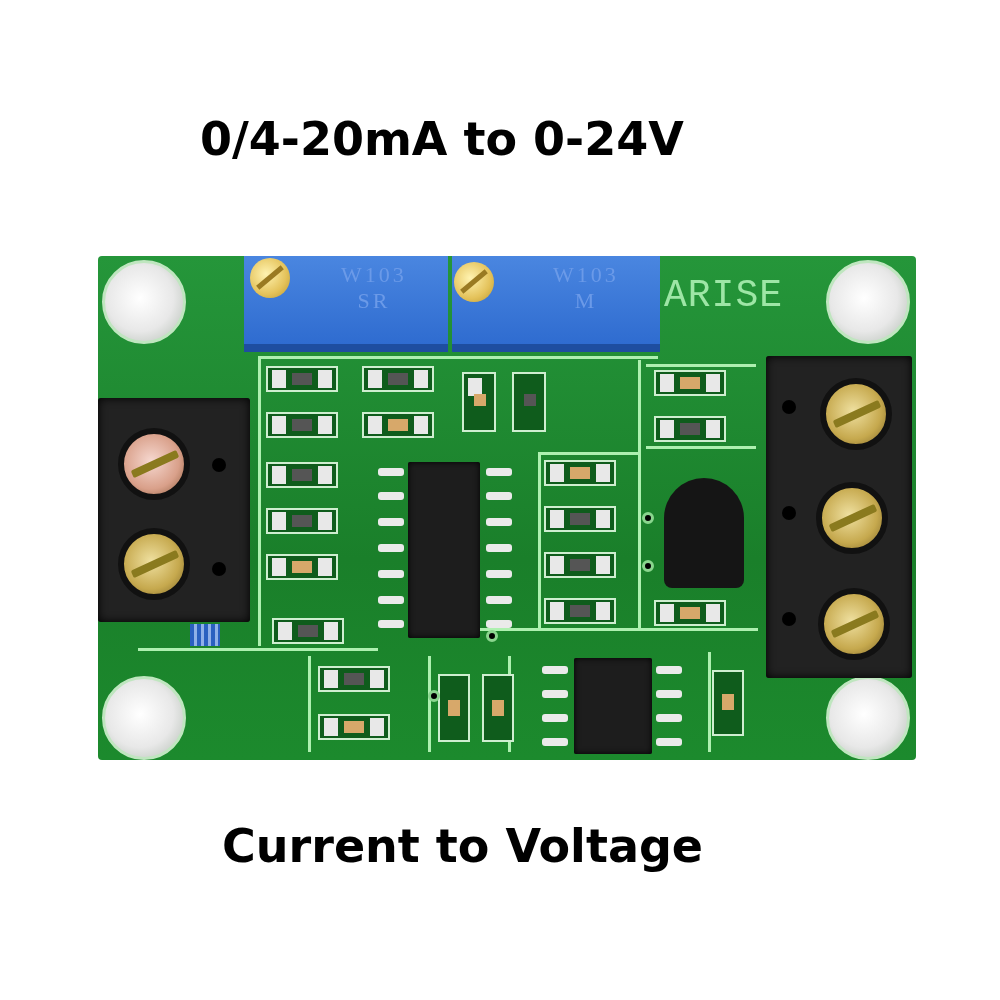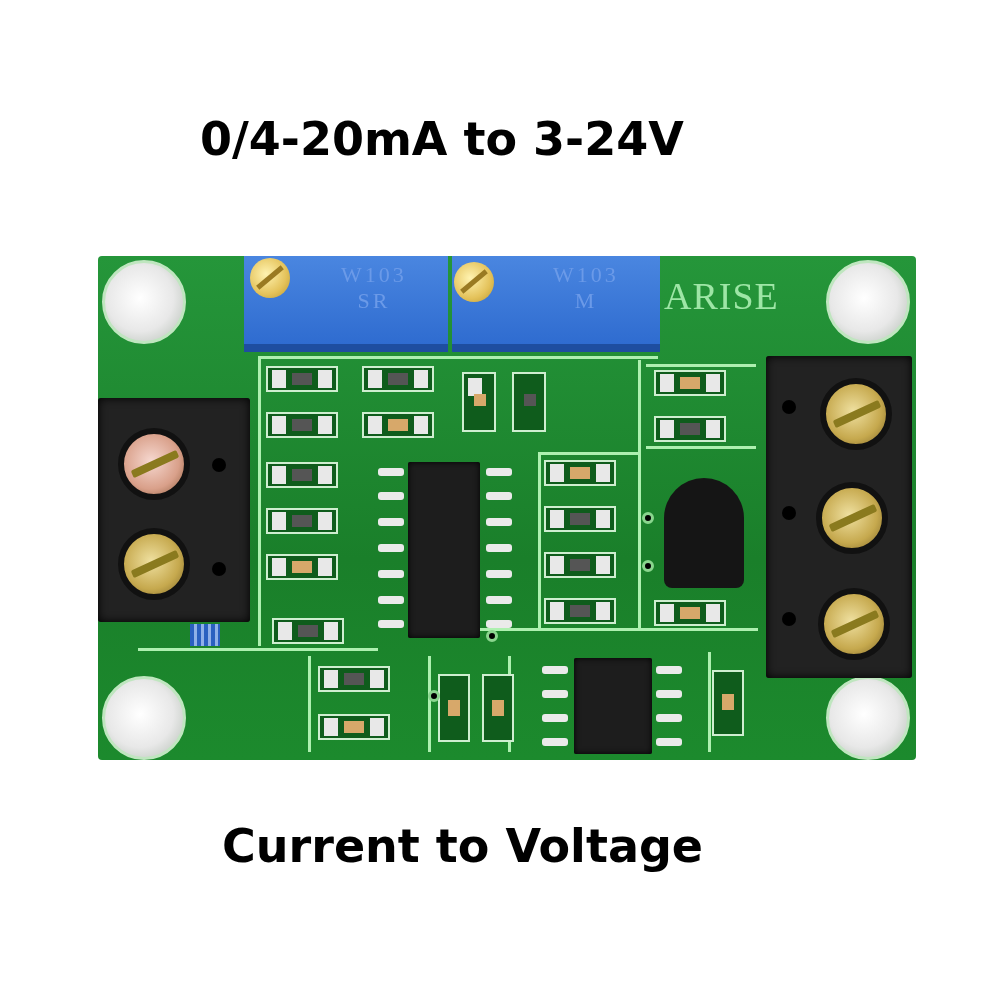--- a/index.html
+++ b/index.html
@@ -38,21 +38,21 @@
     }
     .trimmer-screw::after {
       content: ""; position: absolute; left: 4px; top: 17px; width: 32px; height: 5px;
       background: #9a7a22; transform: rotate(-40deg);
     }
     .trimmer-text {
       position: absolute; color: #6b9ae8; font-family: "Liberation Serif", serif;
       font-size: 22px; letter-spacing: 3px; text-align: center; line-height: 26px;
     }
     .silk-brand {
-      position: absolute; left: 666px; top: 278px; font-family: Liberation Serif, serif;
+      position: absolute; left: 666px; top: 278px; font-family: Liberation Mono, monospace;
       font-size: 38px; color: #9ee6a6; letter-spacing: 1px;
     }
     .trace { position: absolute; background: #aef0b0; }
     .smd {
       position: absolute; width: 72px; height: 26px; background: #0f5c1c;
       border: 2px solid #cfeed0;
     }
     .smd .pad { position: absolute; top: 2px; width: 14px; height: 18px; background: #e8e8e8; }
     .smd .pad.l { left: 4px; } .smd .pad.r { right: 4px; }
     .smd .body { position: absolute; left: 24px; top: 5px; width: 20px; height: 12px; background: #555; }
@@ -83,21 +83,21 @@
     }
     .inductor {
       position: absolute; left: 190px; top: 624px; width: 30px; height: 22px;
       background: repeating-linear-gradient(90deg, #2a60c0 0 4px, #8fb0e8 4px 7px);
     }
     .via { position: absolute; width: 12px; height: 12px; border-radius: 50%; background: #000; border: 3px solid #8ad68e; }
   </style>
 </head>
 <body>
 
-<div class="title-top">0/4-20mA to 3-24V</div>
+<div class="title-top">0/4-20mA to 0-24V</div>
 
 <div class="pcb">
 
   <div class="hole" style="left:4px;top:4px;"></div>
   <div class="hole" style="left:728px;top:4px;"></div>
   <div class="hole" style="left:4px;top:420px;"></div>
   <div class="hole" style="left:728px;top:420px;"></div>
 
   <div class="trimmer" style="left:146px;top:0;width:204px;height:96px;">
     <div class="trimmer-screw" style="left:6px;top:2px;"></div>

